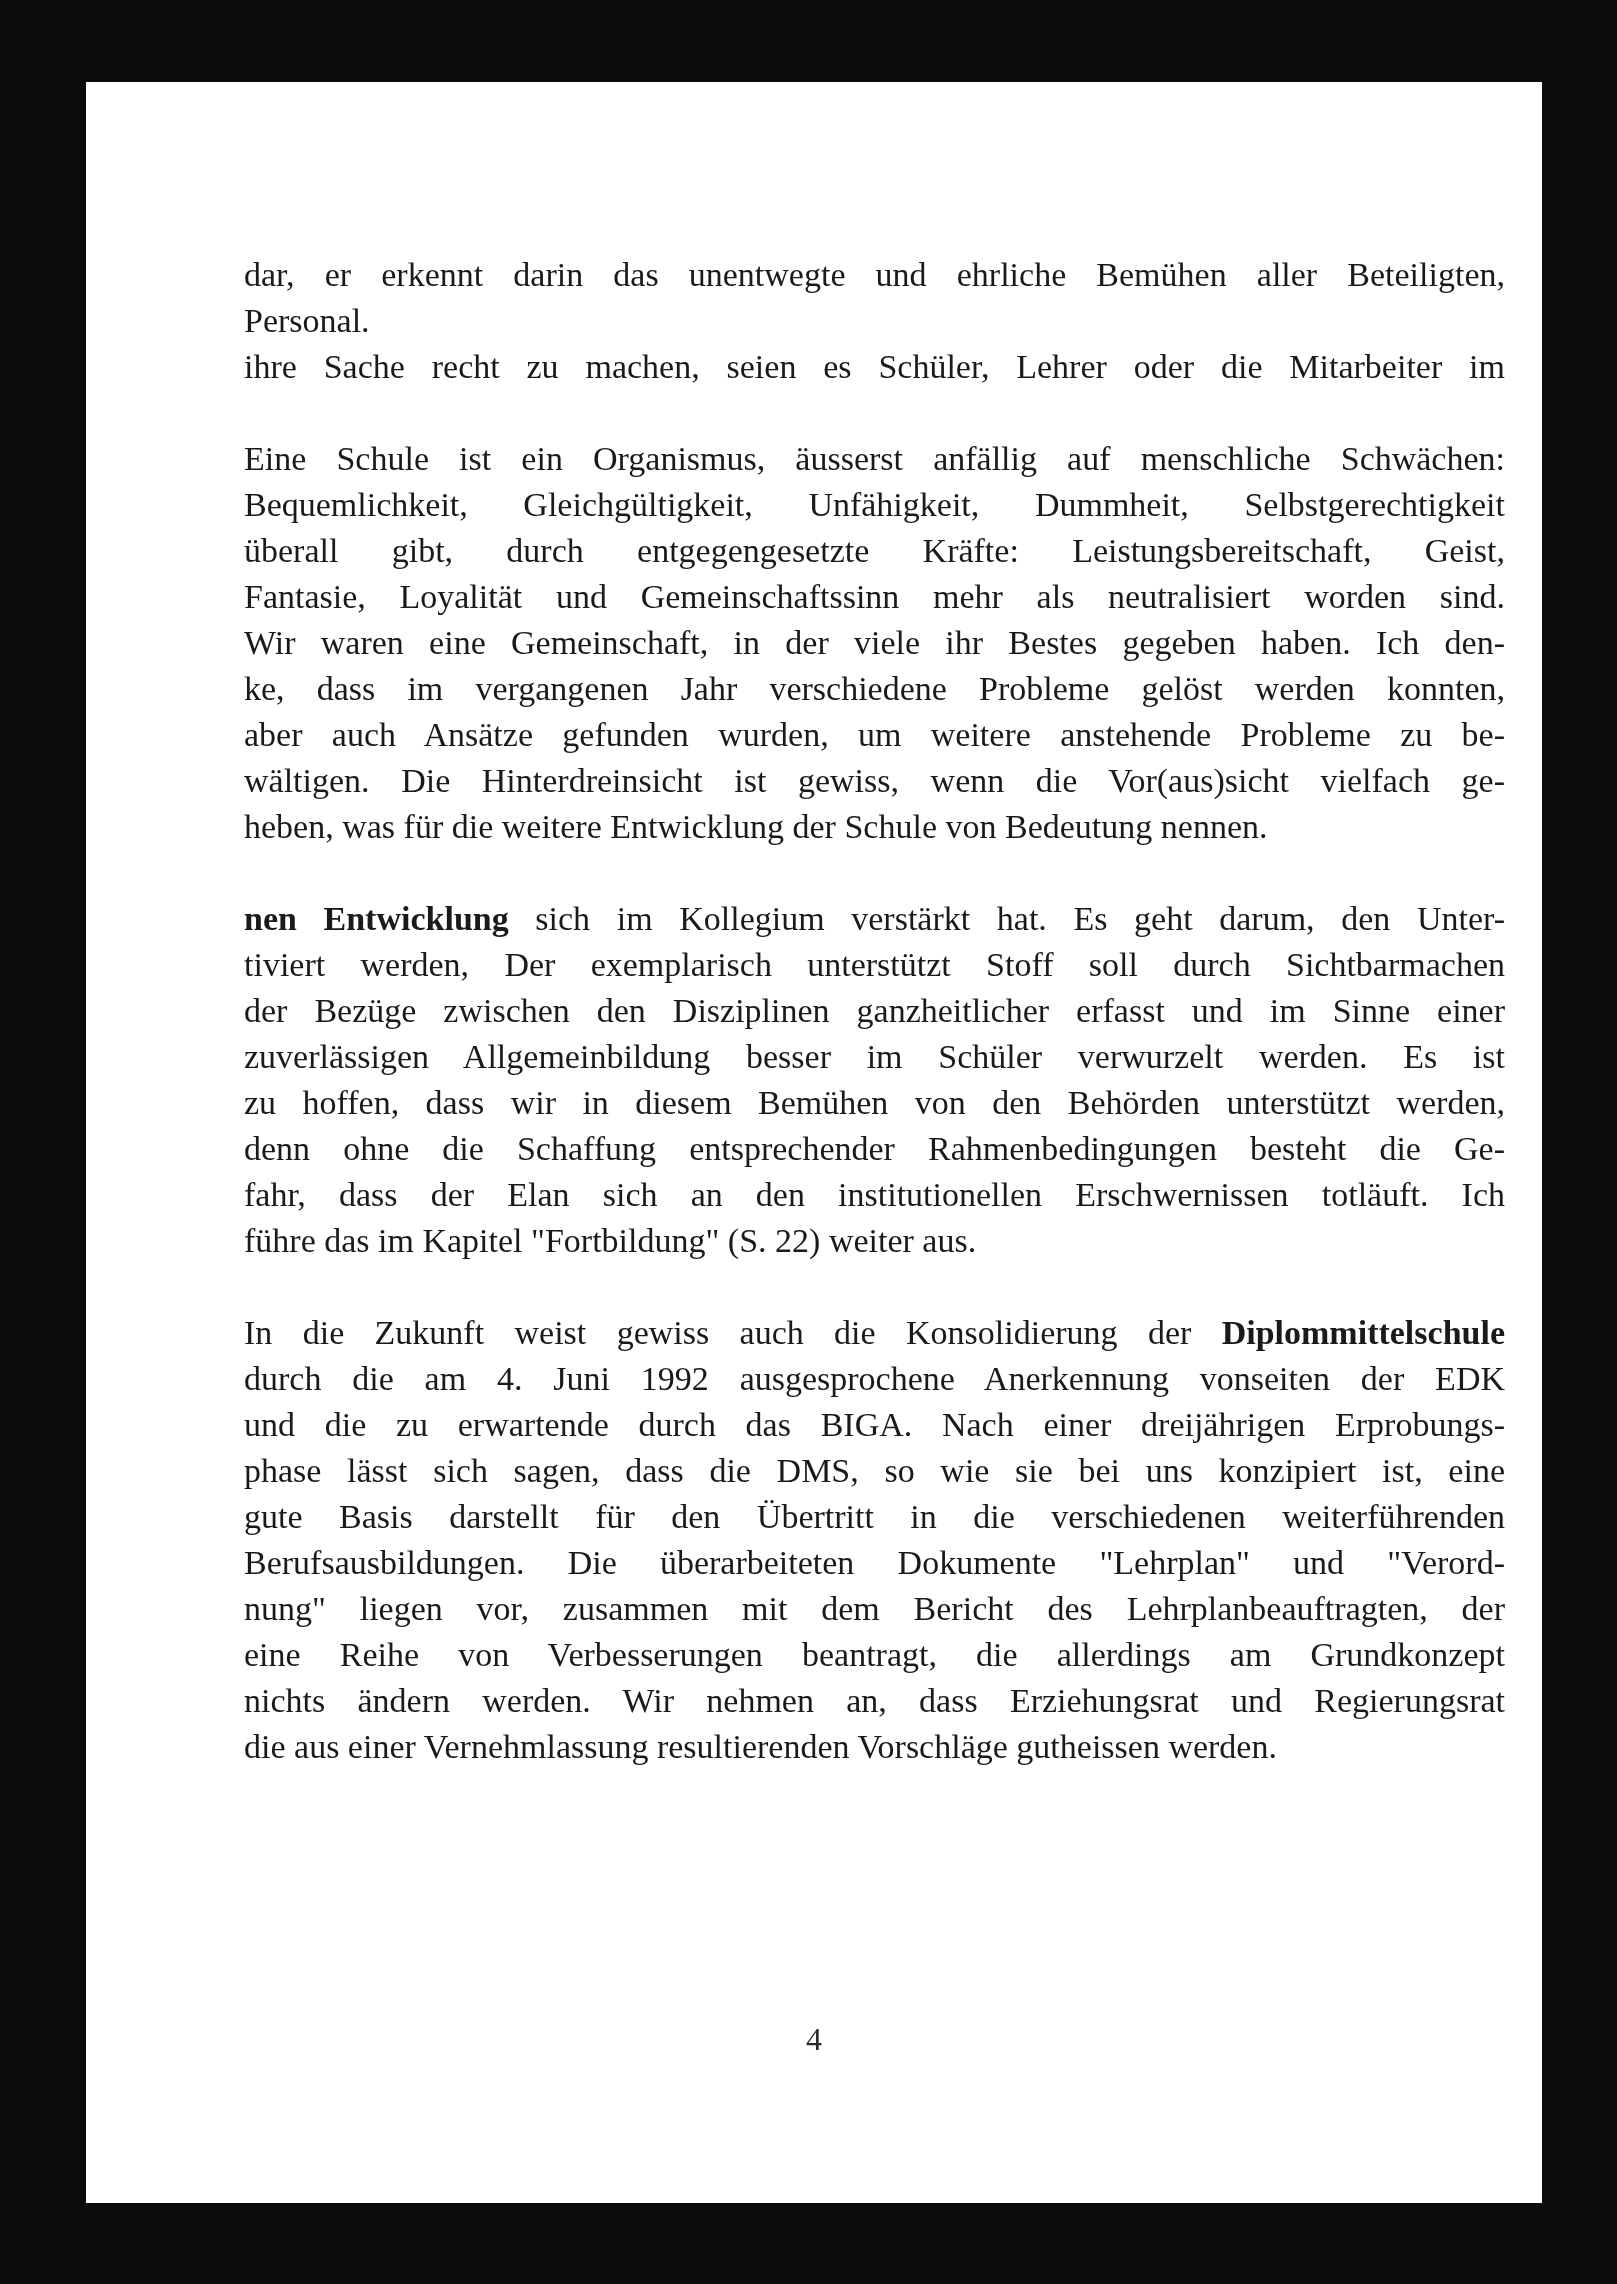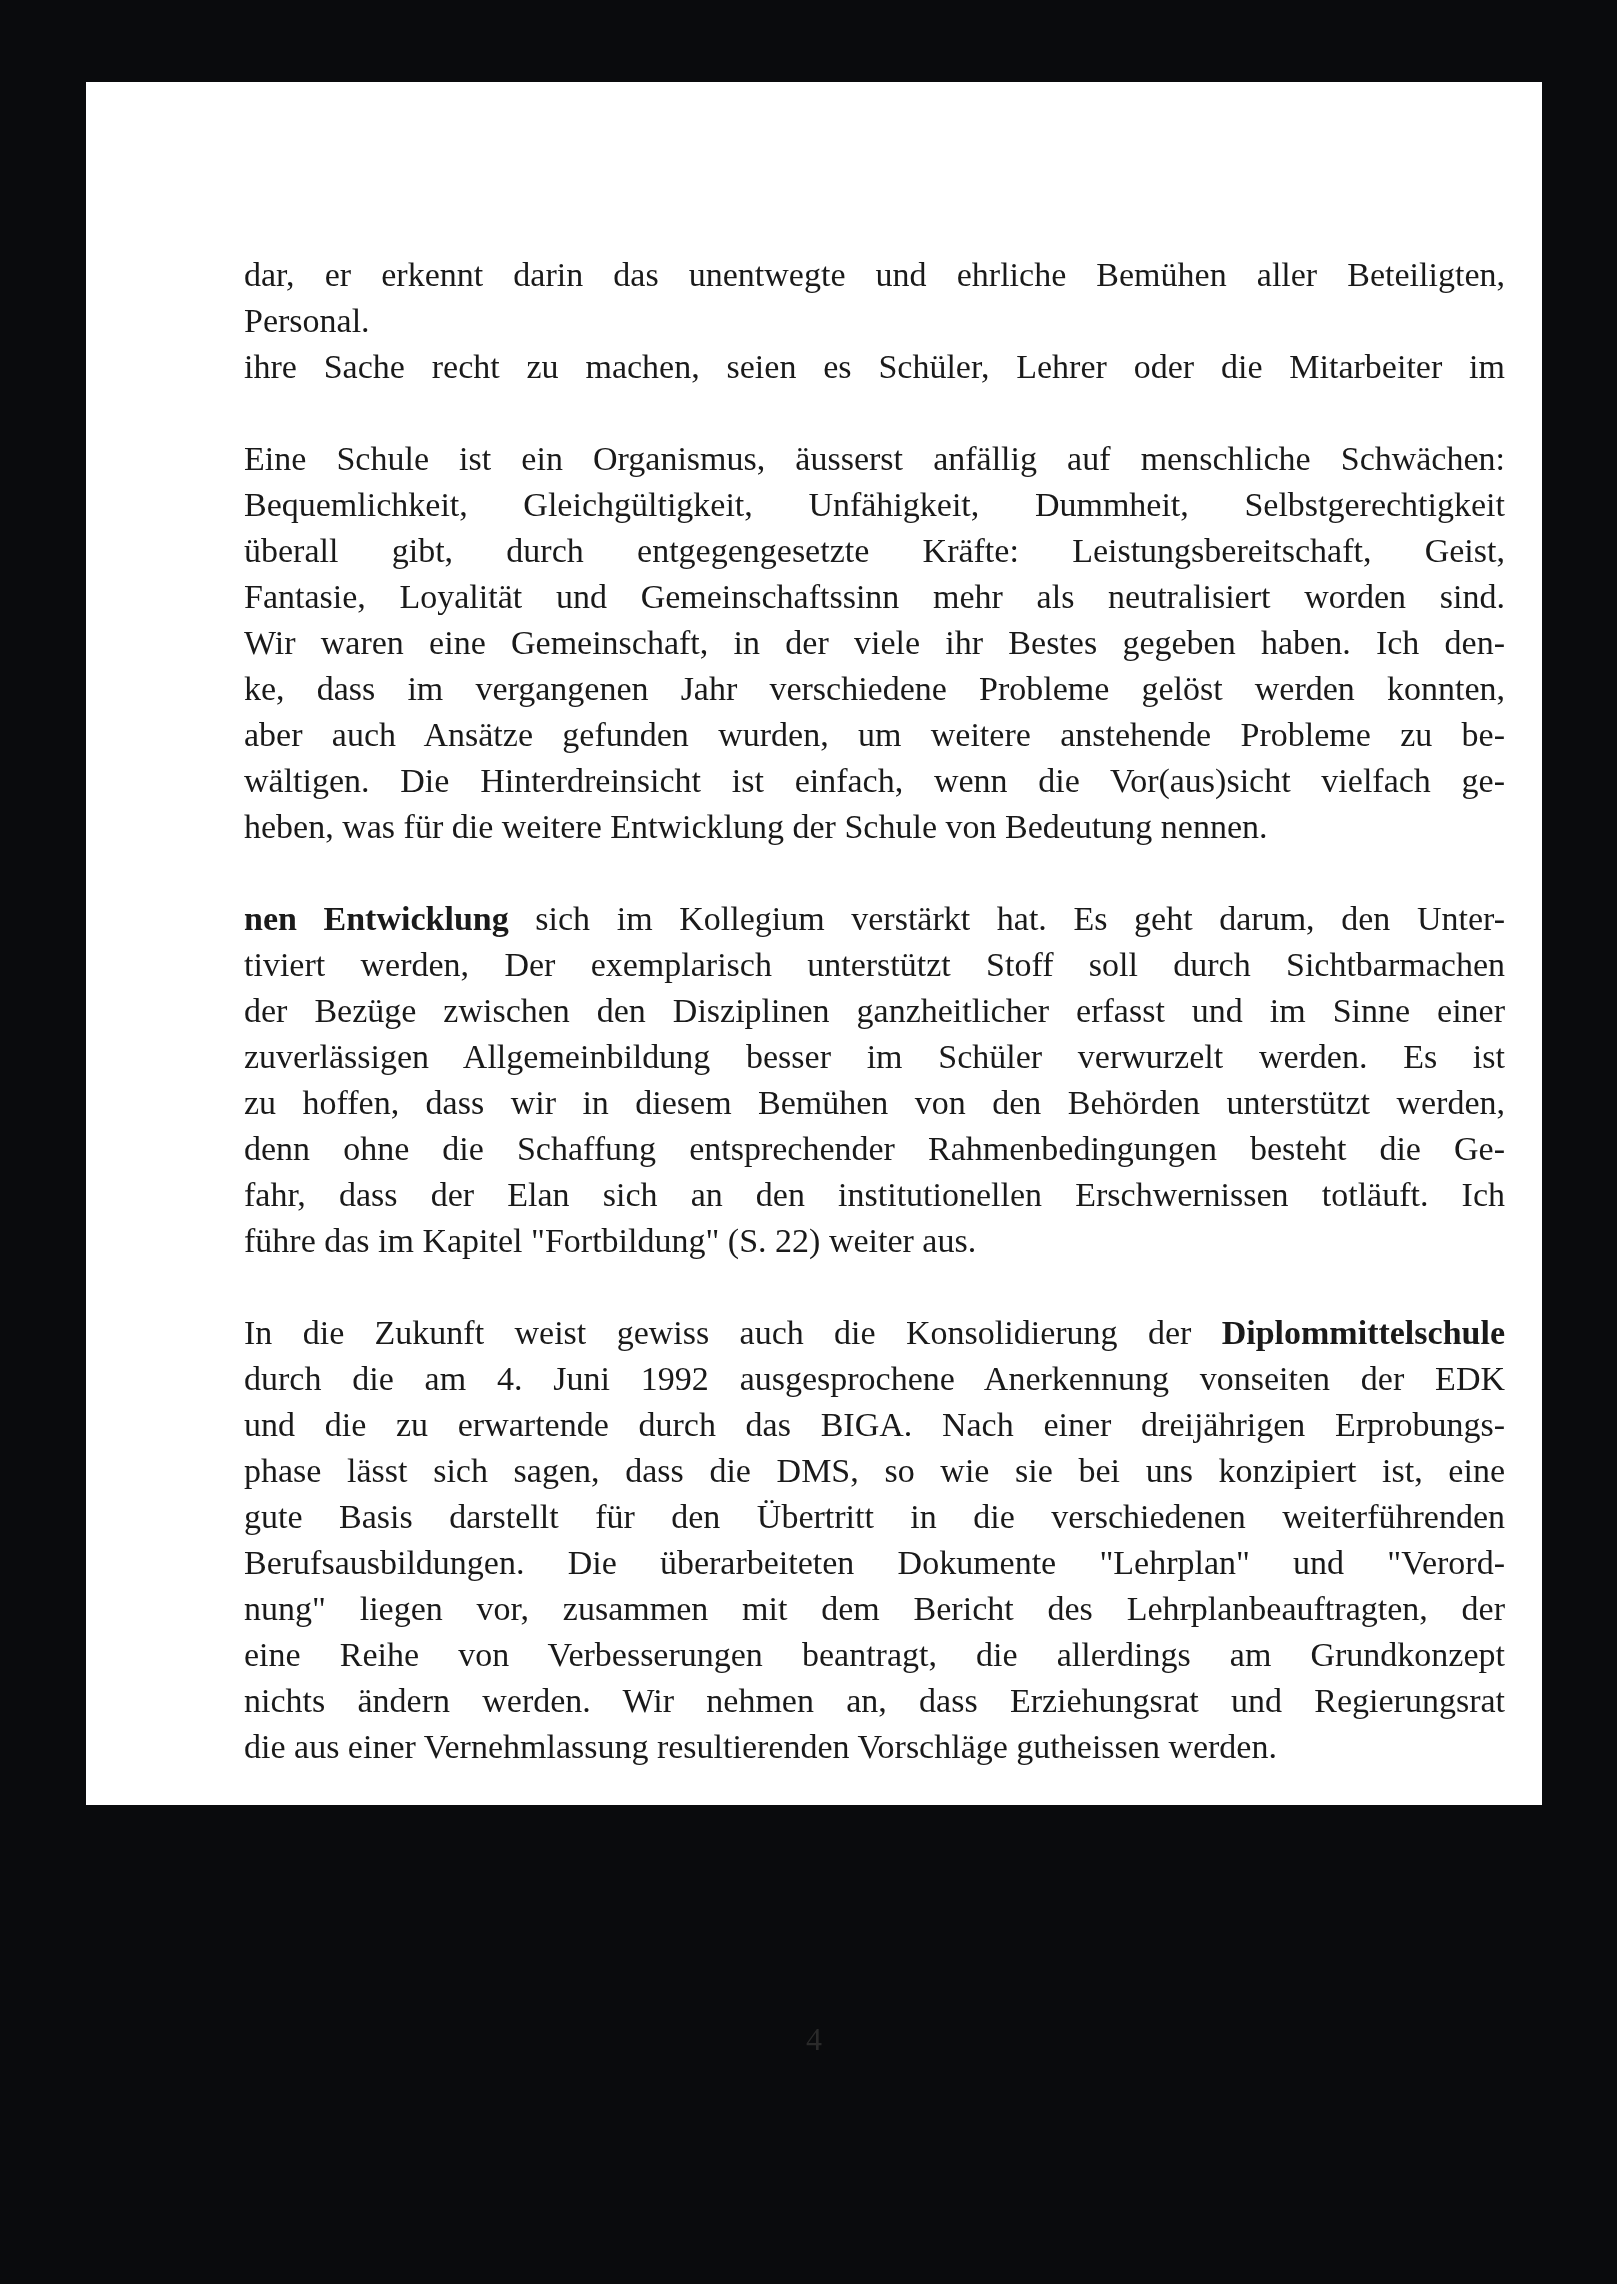--- a/index.html
+++ b/index.html
@@ -11,21 +11,21 @@
       height: 2284px;
       background: #0a0b0d;
       position: relative;
       overflow: hidden;
     }
     .page {
       position: absolute;
       left: 86px;
       top: 82px;
       width: 1456px;
-      height: 1723px;
+      height: 2121px;
       background: #ffffff;
     }
     .text-block {
       position: absolute;
       left: 158px;
       top: 170px;
       width: 1261px;
       font-family: "Liberation Serif", "DejaVu Serif", serif;
       font-size: 34px;
       line-height: 46px;
@@ -72,21 +72,21 @@
     </p>
 
     <p class="para">
       <span class="line">Eine Schule ist ein Organismus, äusserst anfällig auf menschliche Schwächen:</span>
       <span class="line">Bequemlichkeit, Gleichgültigkeit, Unfähigkeit, Dummheit, Selbstgerechtigkeit</span>
       <span class="line">überall gibt, durch entgegengesetzte Kräfte: Leistungsbereitschaft, Geist,</span>
       <span class="line">Fantasie, Loyalität und Gemeinschaftssinn mehr als neutralisiert worden sind.</span>
       <span class="line">Wir waren eine Gemeinschaft, in der viele ihr Bestes gegeben haben. Ich den-</span>
       <span class="line">ke, dass im vergangenen Jahr verschiedene Probleme gelöst werden konnten,</span>
       <span class="line">aber auch Ansätze gefunden wurden, um weitere anstehende Probleme zu be-</span>
-      <span class="line">wältigen. Die Hinterdreinsicht ist einfach, wenn die Vor(aus)sicht vielfach ge-</span>
+      <span class="line">wältigen. Die Hinterdreinsicht ist gewiss, wenn die Vor(aus)sicht vielfach ge-</span>
       <span class="line last">heben, was für die weitere Entwicklung der Schule von Bedeutung nennen.</span>
     </p>
 
     <p class="para">
       <span class="line"><span class="bold">nen Entwicklung</span><span> sich im Kollegium verstärkt hat. Es geht darum, den Unter-</span></span>
       <span class="line">tiviert werden, Der exemplarisch unterstützt Stoff soll durch Sichtbarmachen</span>
       <span class="line">der Bezüge zwischen den Disziplinen ganzheitlicher erfasst und im Sinne einer</span>
       <span class="line">zuverlässigen Allgemeinbildung besser im Schüler verwurzelt werden. Es ist</span>
       <span class="line">zu hoffen, dass wir in diesem Bemühen von den Behörden unterstützt werden,</span>
       <span class="line">denn ohne die Schaffung entsprechender Rahmenbedingungen besteht die Ge-</span>

